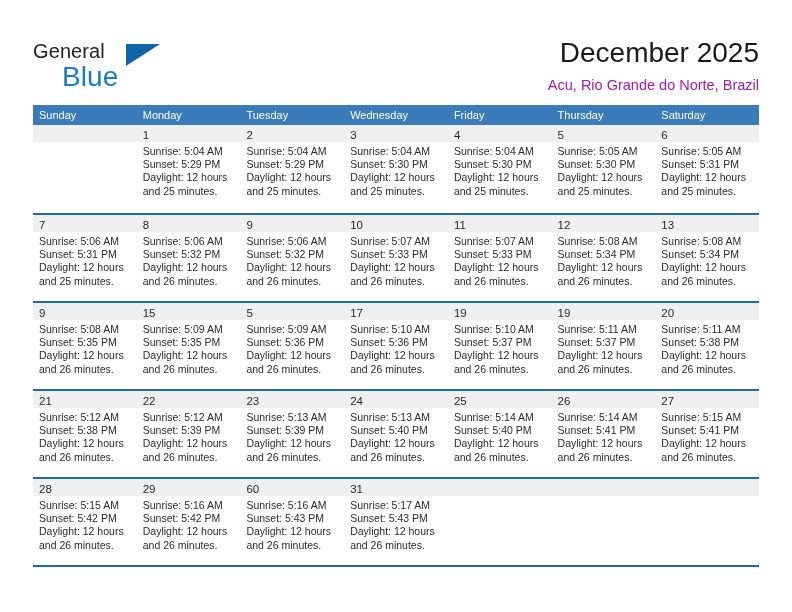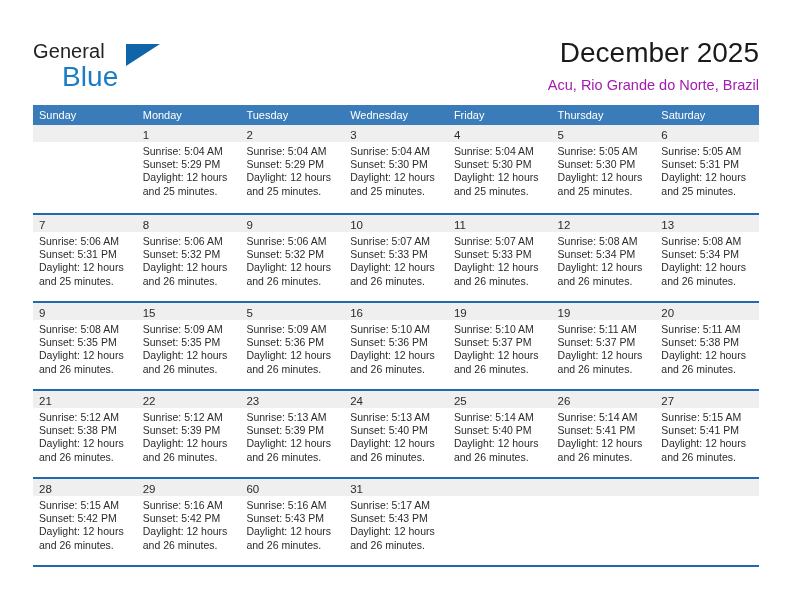--- a/index.html
+++ b/index.html
@@ -355,21 +355,21 @@
             <div class="day-cell">
               <div class="day-num-band"><span class="day-num">5</span></div>
               <div class="day-body">
                 <div>Sunrise: 5:09 AM</div>
                 <div>Sunset: 5:36 PM</div>
                 <div>Daylight: 12 hours</div>
                 <div>and 26 minutes.</div>
               </div>
             </div>
             <div class="day-cell">
-              <div class="day-num-band"><span class="day-num">16</span></div>
+              <div class="day-num-band"><span class="day-num">17</span></div>
               <div class="day-body">
                 <div>Sunrise: 5:10 AM</div>
                 <div>Sunset: 5:36 PM</div>
                 <div>Daylight: 12 hours</div>
                 <div>and 26 minutes.</div>
               </div>
             </div>
             <div class="day-cell">
               <div class="day-num-band"><span class="day-num">19</span></div>
               <div class="day-body">

